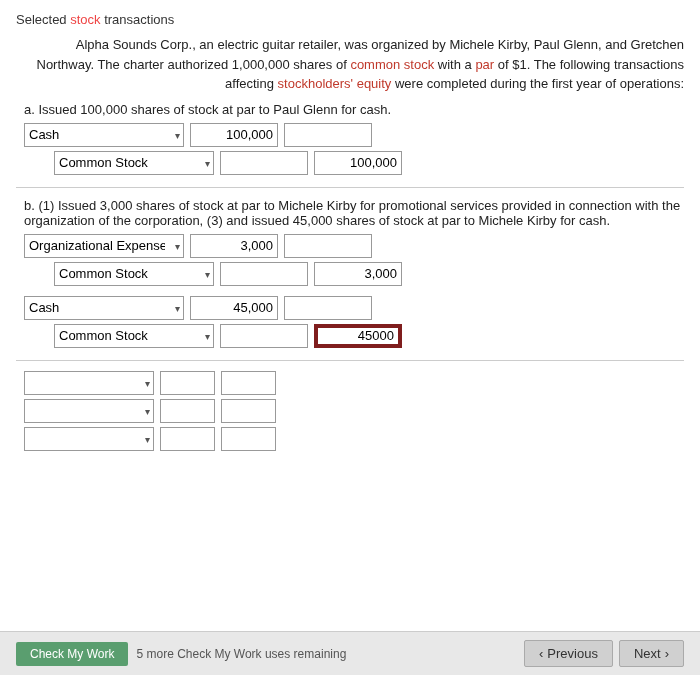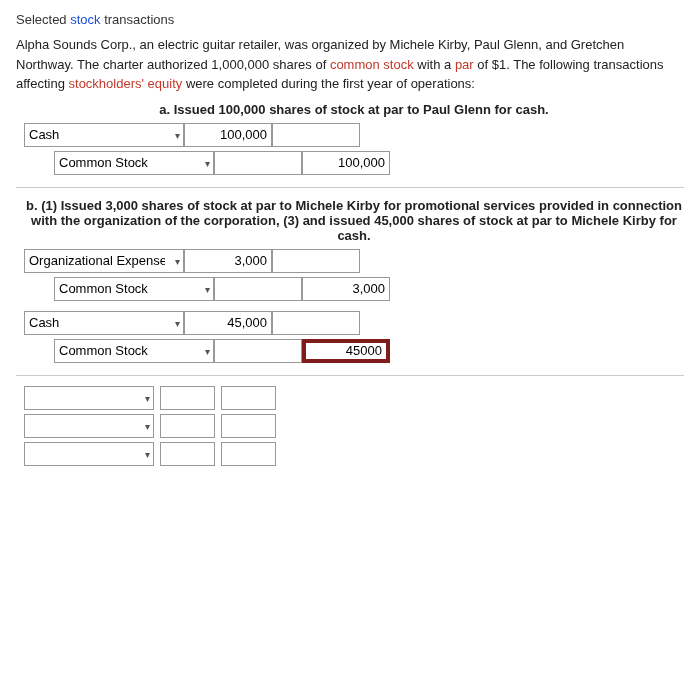--- a/index.html
+++ b/index.html
@@ -17,57 +17,58 @@
       min-height: 675px;
       padding: 12px 16px 60px 16px;
       position: relative;
     }
     .header-line {
       font-size: 13px;
       color: #333;
       margin-bottom: 8px;
     }
     .header-line .highlight-stock {
-      color: #1d4ed8;
+      color: #ef4444;
     }
     .description {
       font-size: 13px;
       color: #222;
       line-height: 1.5;
       margin-bottom: 8px;
+      text-align: right;
     }
     .description .highlight-common {
       color: #c0392b;
     }
     .description .highlight-par {
       color: #c0392b;
     }
     .description .highlight-sh {
       color: #c0392b;
     }
     .instruction {
       font-size: 13px;
       color: #222;
       margin-bottom: 10px;
     }
     .section-label {
       font-size: 13px;
-      font-weight: bold;
+      font-weight: normal;
       color: #222;
       margin-bottom: 6px;
-      text-align: center;
     }
     .section-block {
       margin-bottom: 12px;
       padding-left: 8px;
     }
     .journal-row {
       display: flex;
       align-items: flex-start;
       margin-bottom: 4px;
+      gap: 6px;
     }
     .journal-row.indent {
       padding-left: 30px;
     }
     .account-select-wrapper {
       position: relative;
       display: inline-block;
       width: 160px;
     }
     .account-select-wrapper::after {
@@ -306,14 +307,30 @@
           <select style="width:130px;">
             <option value=""></option>
           </select>
         </div>
         <input class="small-input" type="text" value="" style="">
         <input class="small-input" type="text" value="" style="">
       </div>
     </div>
   </div>
 
+  <div class="bottom-bar">
+    <div style="display:flex;align-items:center;">
+      <button class="check-btn">Check My Work</button>
+      <span class="remaining-text">5 more Check My Work uses remaining</span>
+    </div>
+    <div class="nav-area">
+      <button class="nav-btn">
+        <span>‹</span>
+        <span>Previous</span>
+      </button>
+      <button class="nav-btn">
+        <span>Next</span>
+        <span>›</span>
+      </button>
+    </div>
+  </div>
 
 </div>
 
 </body></html>

